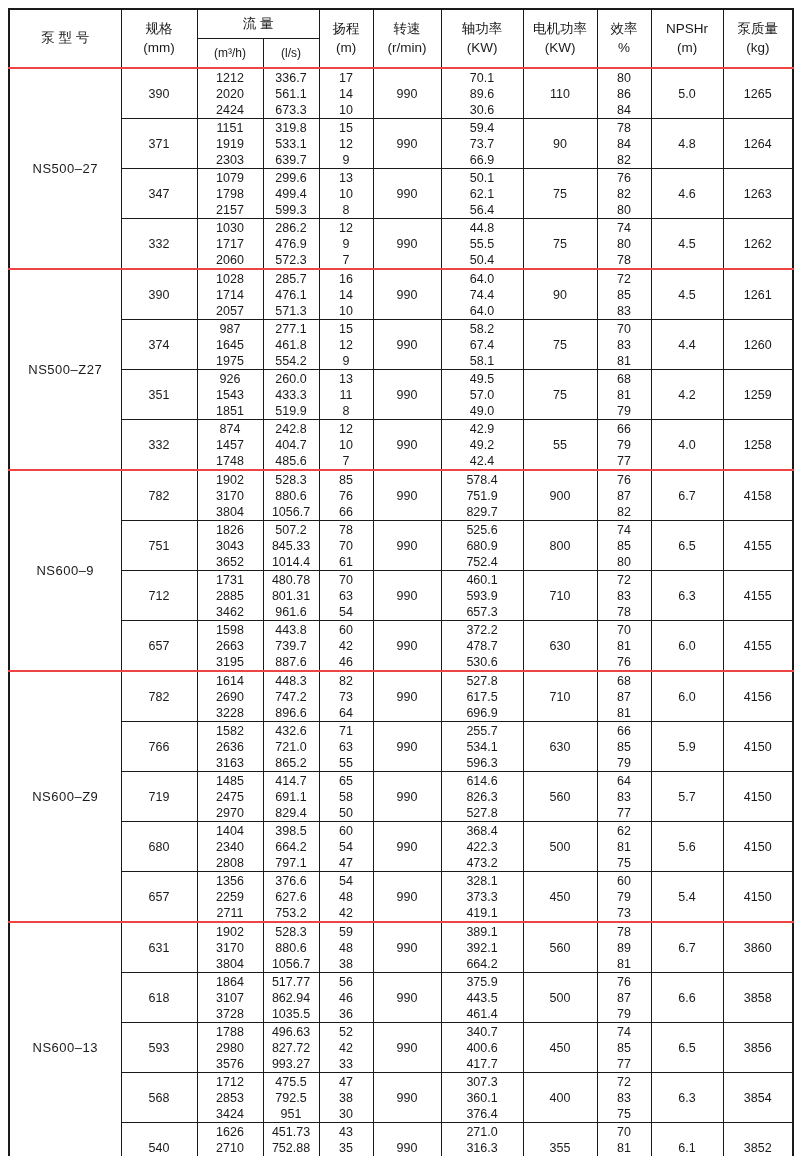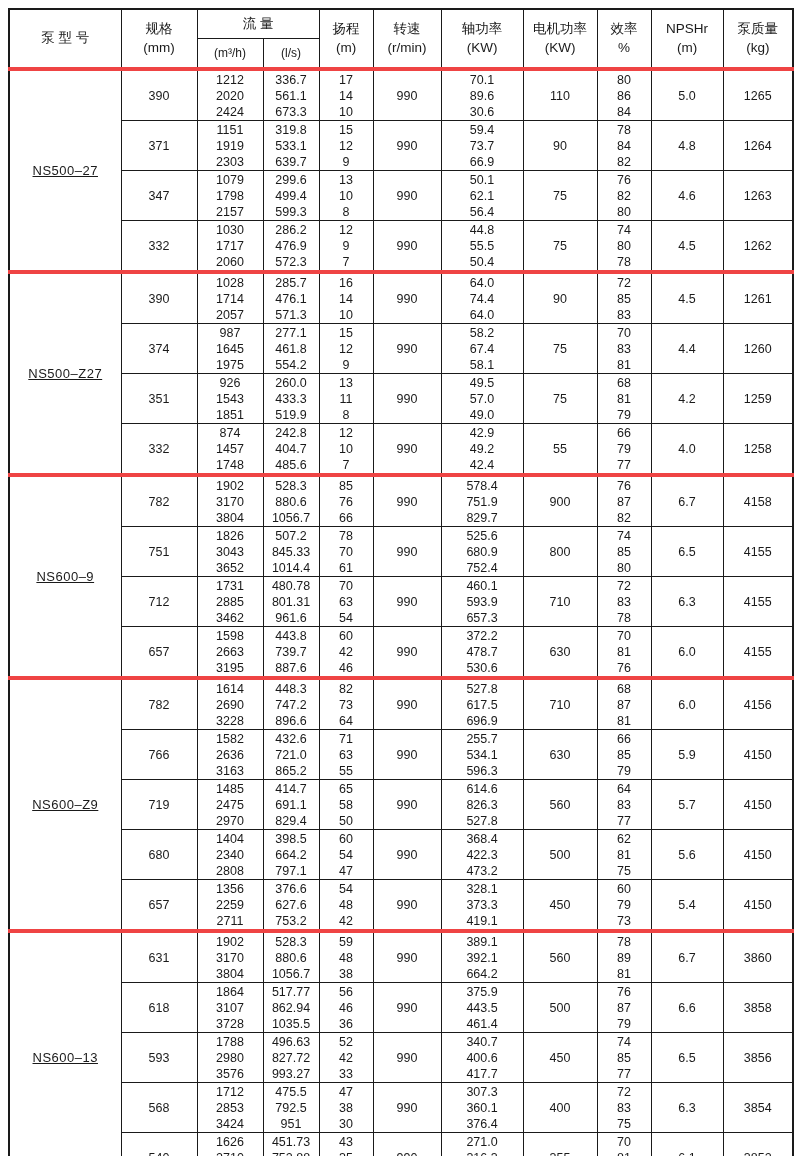--- a/index.html
+++ b/index.html
@@ -37,22 +37,22 @@
     font-size: 13.5px;
     height: 28px;
     line-height: 1.2;
   }
   thead .hl { display: block; line-height: 1.35; }
   tbody td {
     font-size: 12.5px;
     height: 49px;
   }
   tbody td .line { line-height: 16px; }
-  tbody tr.group-start td { border-top: 4px solid #ef4444; }
-  td.model-cell { font-size: 13px; letter-spacing: 0.5px; text-decoration: underline; }
+  tbody tr.group-start td { border-top: 2px solid #ef4444; }
+  td.model-cell { font-size: 13px; letter-spacing: 0.5px; }
   thead tr.units-row th { font-size: 12px; }
 </style>
 </head>
 <body>
 
 <div class="page">
   <table class="pump-table">
     <colgroup>
       <col style="width:112px">
       <col style="width:76px">

